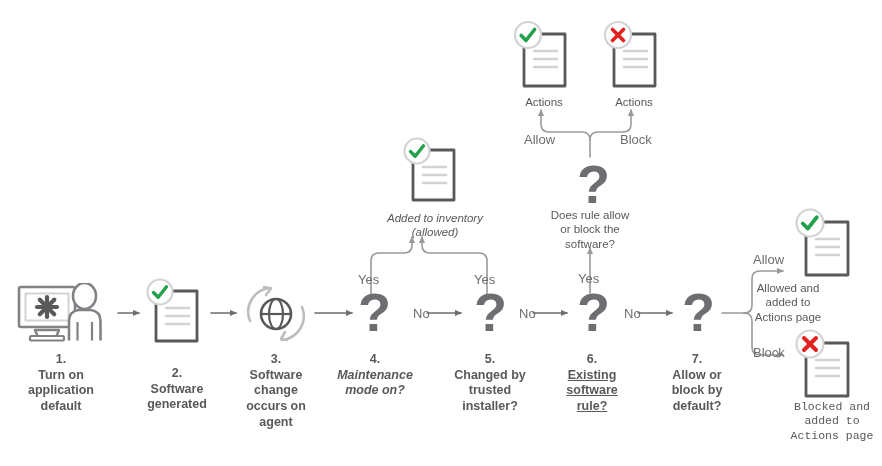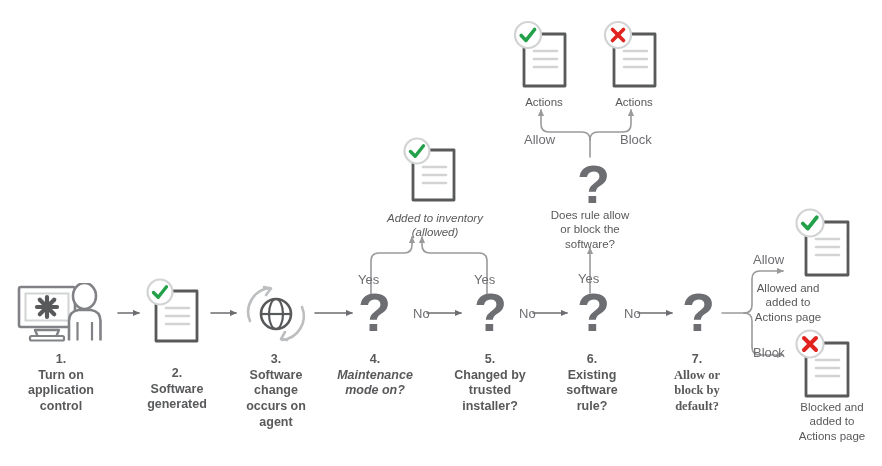--- a/index.html
+++ b/index.html
@@ -127,21 +127,21 @@
       <ellipse cx="68.5" cy="13" rx="11.5" ry="13" fill="#ffffff" stroke="#808285" stroke-width="2.6"></ellipse>
       <path d="M53,57.5 L53,38 Q53,28.5 62.5,27 L75,27 Q84.5,28.5 84.5,38 L84.5,57.5" fill="#ffffff" stroke="#808285" stroke-width="2.6" stroke-linejoin="round"></path>
       <line x1="61.5" y1="39" x2="61.5" y2="57.5" stroke="#808285" stroke-width="2.2"></line>
       <line x1="76" y1="39" x2="76" y2="57.5" stroke="#808285" stroke-width="2.2"></line>
     </svg>
   </div>
   <div class="caption step" style="left:8px; top:352px; width:106px;">
     <div>1.</div>
     <div style="white-space:pre-line;">Turn on
 application
-control</div>
+default</div>
   </div>
 
   <div class="doc-wrap" style="left:142px; top:277px;">
     <svg width="72" height="72" viewBox="0 0 72 72">
       <path d="M22,14 L55,14 L55,64 L14,64 L14,26 Q14,22 18,22 L22,22 Z" fill="#ffffff" stroke="#58595b" stroke-width="2.8" stroke-linejoin="round"></path>
       <g stroke="#d1d3d4" stroke-width="2.6" stroke-linecap="round">
         <line x1="24" y1="31" x2="47" y2="31"></line>
         <line x1="24" y1="39" x2="47" y2="39"></line>
         <line x1="24" y1="47" x2="47" y2="47"></line>
       </g>
@@ -187,29 +187,29 @@
   <div class="caption step" style="left:440px; top:352px; width:100px;">
     <div>5.</div>
     <div style="white-space:pre-line;">Changed by
 trusted
 installer?</div>
   </div>
 
   <div class="qmark" style="left:577px; top:285px;">?</div>
   <div class="caption step" style="left:545px; top:352px; width:94px;">
     <div>6.</div>
-    <div style="white-space:pre-line;">Existing
+    <div style="white-space:pre-line;text-decoration:underline;">Existing
 software
 rule?</div>
   </div>
 
   <div class="qmark" style="left:682px; top:285px;">?</div>
   <div class="caption step" style="left:650px; top:352px; width:94px;">
     <div>7.</div>
-    <div style="white-space:pre-line;font-family:Liberation Serif, serif;">Allow or
+    <div style="white-space:pre-line;">Allow or
 block by
 default?</div>
   </div>
 
   <div class="doc-wrap" style="left:399px; top:136px;">
     <svg width="72" height="72" viewBox="0 0 72 72">
       <path d="M22,14 L55,14 L55,64 L14,64 L14,26 Q14,22 18,22 L22,22 Z" fill="#ffffff" stroke="#58595b" stroke-width="2.8" stroke-linejoin="round"></path>
       <g stroke="#d1d3d4" stroke-width="2.6" stroke-linecap="round">
         <line x1="24" y1="31" x2="47" y2="31"></line>
         <line x1="24" y1="39" x2="47" y2="39"></line>
@@ -292,21 +292,21 @@
         <line x1="27" y1="42" x2="50" y2="42"></line>
         <line x1="27" y1="50" x2="50" y2="50"></line>
       </g>
       <circle cx="21" cy="18" r="13.5" fill="#ffffff" stroke="#d1d3d4" stroke-width="2.2"></circle>
       <g stroke="#e0231f" stroke-width="4" stroke-linecap="round">
         <line x1="15" y1="12" x2="27" y2="24"></line>
         <line x1="27" y1="12" x2="15" y2="24"></line>
       </g>
     </svg>
   </div>
-  <div class="caption plain" style="left:786px; top:400px; width:92px;">
+  <div class="caption plain" style="left:786px; top:400px; width:92px;font-family:Liberation Mono, monospace;">
     <div style="white-space:pre-line;">Blocked and
 added to
 Actions page</div>
   </div>
 
   <div class="edge-label" style="left:358px; top:272px;">Yes</div>
   <div class="edge-label" style="left:474px; top:272px;">Yes</div>
   <div class="edge-label" style="left:578px; top:271px;">Yes</div>
 
   <div class="edge-label" style="left:413px; top:306px;">No</div>

